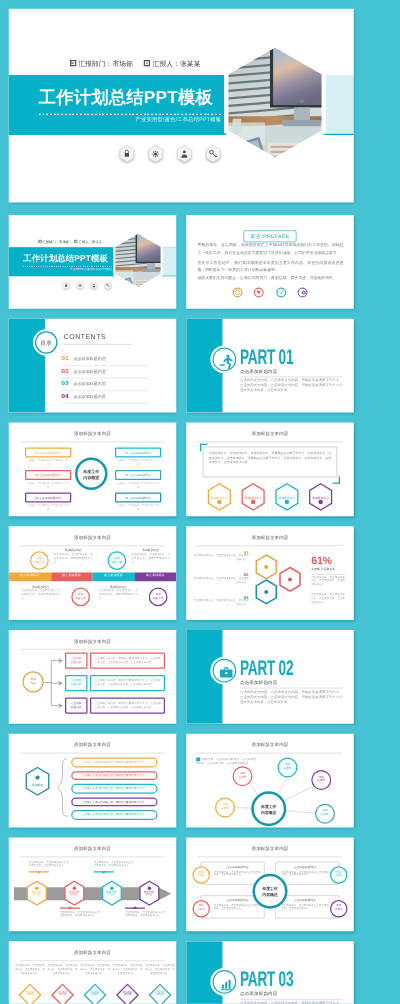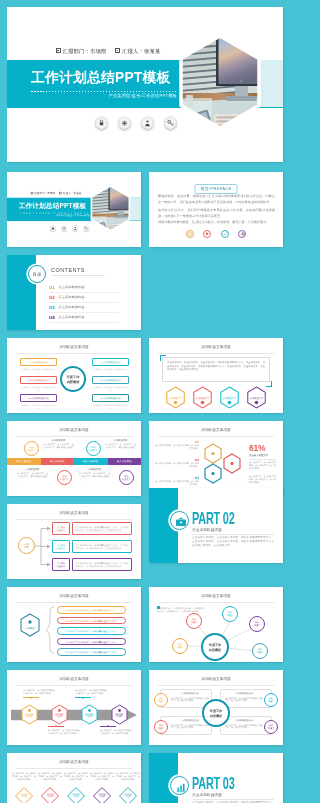--- a/index.html
+++ b/index.html
@@ -469,20 +469,36 @@
     </div>
         <div class="ct-row" data-index="3" style="--i: 3;">
       <span class="ct-num" style=";color:#7b3f9e">04</span>
       <span class="ct-lbl">点击添加标题内容</span>
       <span class="ct-item"></span>
     </div>
       </div>
 
 </div>
 
+<div class="slide g cr" style="top:255px">
+  <div class="pt-teal"></div>
+  <div class="pt-ring">
+    <svg width="14" height="14" viewBox="0 0 28 28">
+      <g fill="#17a9c0">
+            <circle cx="16.5" cy="5.5" r="2.4"></circle>
+      <path d="M14.6 9 C12 10 10 12 9 14.4 l2.6 1 c.8-1.8 2-3 3.6-3.6 l-1 4.6 4.4 3.2 -2 6.2 2.8 .9 2.4-7.6 -4-3 1.2-4.2 c1.3 1.4 3 2.3 5 2.4 l0-2.8 c-1.9-.1-3.4-1.1-4.3-2.6 -.7-1.1-1.7-1.6-3-1.3 z"></path>
+      <path d="M9.5 18.6 L4 18.6 l0 2.6 6.8 0 1.6-2.8 z"></path>
+          </g>
+        </svg>
+  </div>
+  <div class="pt-lbl">PART 01</div>
+  <div class="pt-sub">点击添加标题内容</div>
+  <div class="pt-subline"></div>
+  <div class="pt-body">点击添加文本内容，点击添加文本内容，请根据需要调整字号大小。点击添加文本内容，点击添加文本内容，请根据需要调整字号大小点击添加文本内容，点击添加文本。</div>
+</div>
 
 <div class="slide g cl" style="top:338px">
   <div class="stl">添加标题文本内容</div>
   <div class="sdv"></div>
   <div class="r6-center">
         <span>年度工作
 内容概述</span>
       </div>
   <div>
         <div class="r6-box" style="border-color: rgb(240, 169, 60); --i: 0;" data-index="0">
@@ -675,21 +691,21 @@
     </div>
         <div class="t3-row" data-index="2" style="--i: 2;">
       <span class="t3-tag" style=";border-color:#7b3f9e;color:#7b3f9e">点击添加
 标题内容</span>
       <span class="t3-txt" style=";border-color:#7b3f9e">点击添加文本内容，请根据需要调整字号大小。点击添加文本内容，点击添加文本内容，点击添加文本内容。</span>
     </div>
       </div>
 
 </div>
 
-<div class="slide g cr" style="top:488px">
+<div class="slide g cr" style="top:504px">
   <div class="pt-teal"></div>
   <div class="pt-ring">
     <svg width="14" height="14" viewBox="0 0 28 28">
       <g fill="#17a9c0">
             <rect x="4" y="9" width="20" height="13" rx="1.6"></rect>
       <path d="M10.5 9 V7 a1.6 1.6 0 0 1 1.6-1.6 h3.8 a1.6 1.6 0 0 1 1.6 1.6 V9 h-2 V7.4 h-3 V9 z"></path>
           </g>
       <rect x="12" y="13.5" width="4" height="3" fill="#fff"></rect>
         </svg>
   </div>

